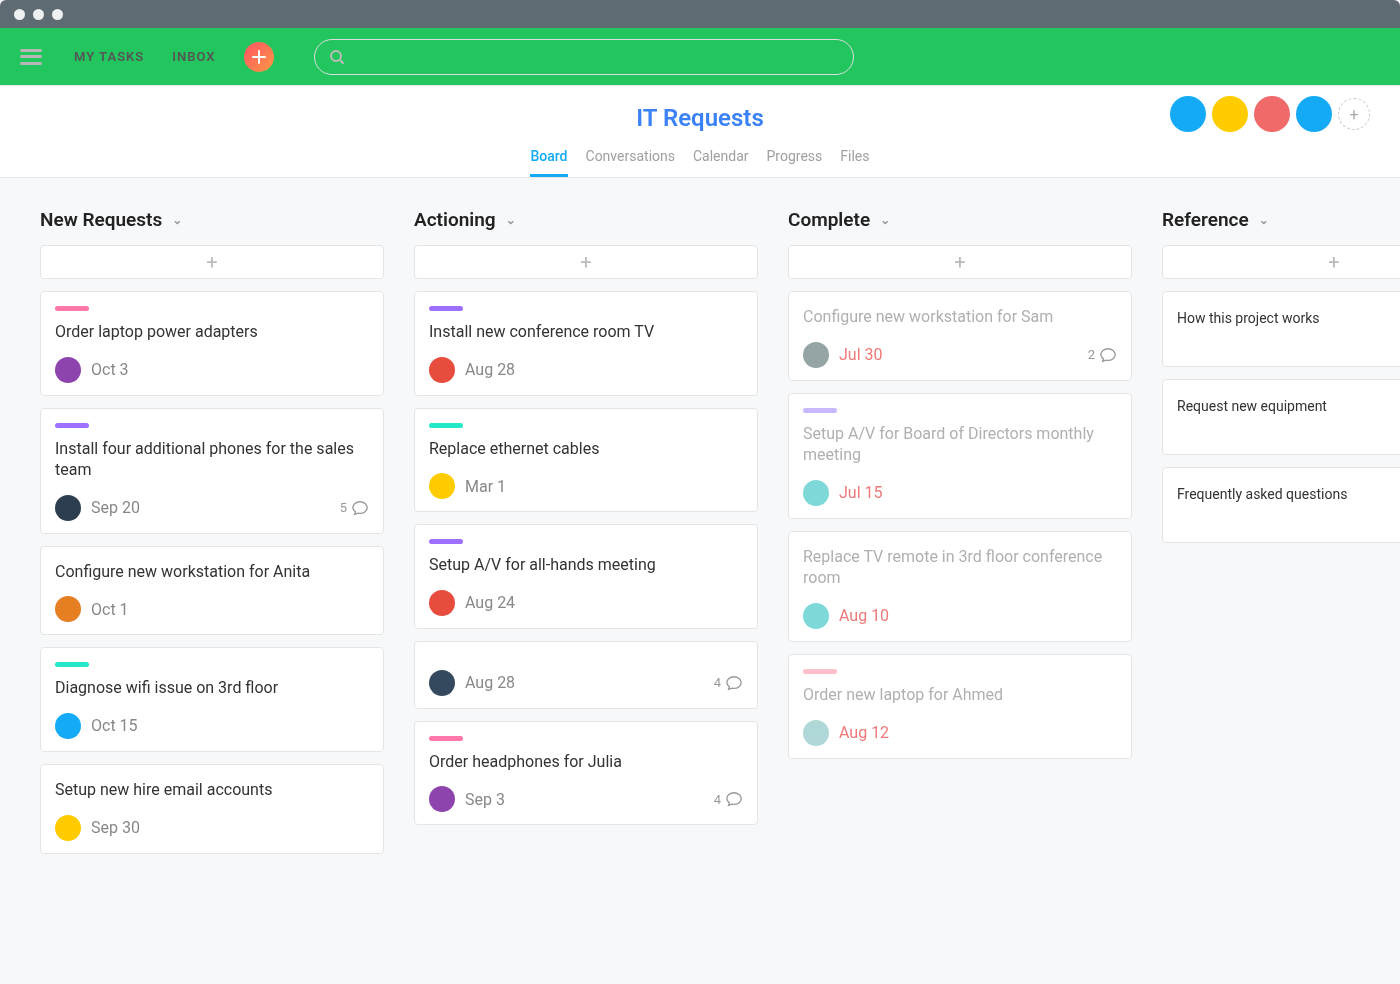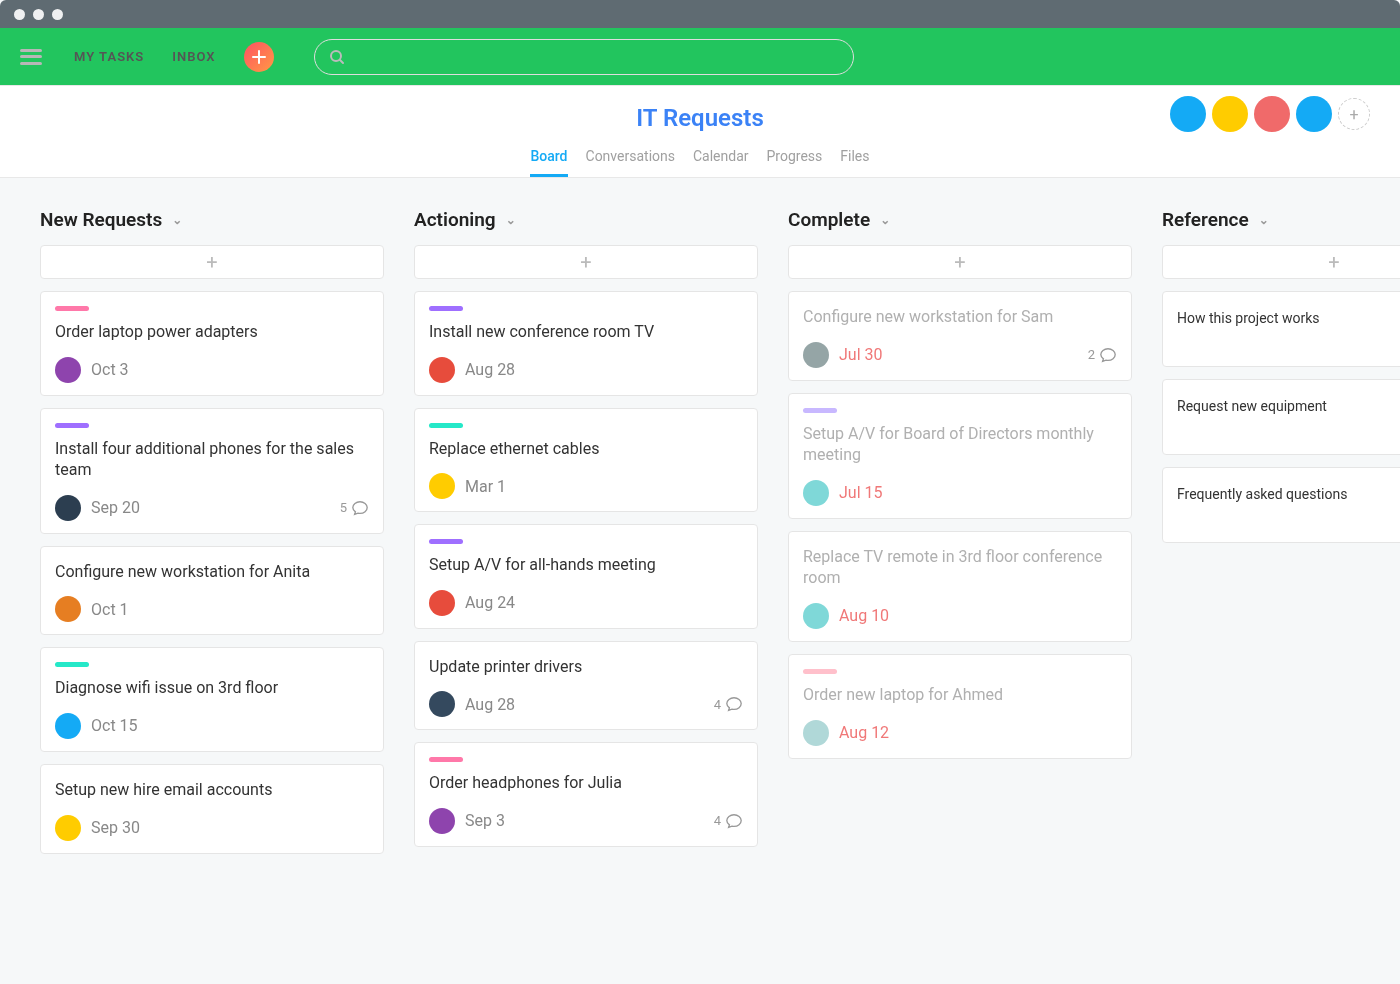--- a/index.html
+++ b/index.html
@@ -167,21 +167,20 @@
       <div class="card">
         <div class="tag" style="background:#9f6fff"></div>
         <div class="card-title">Setup A/V for all-hands meeting</div>
         <div class="card-foot">
           <span class="avatar small" style="background:#e74c3c"></span>
           <span class="date">Aug 24</span>
           <span class="spacer"></span>
         </div>
       </div>
       <div class="card">
-        <div class="card-title">Update printer drivers</div>
         <div class="card-foot">
           <span class="avatar small" style="background:#34495e"></span>
           <span class="date">Aug 28</span>
           <span class="spacer"></span>
           <span class="comments">4 <svg class="comment-icon" viewBox="0 0 20 20">
               <path d="M10 3c4.4 0 8 2.9 8 6.5S14.4 16 10 16c-.8 0-1.6-.1-2.3-.3L4 17l.9-2.7C3.1 13 2 11.4 2 9.5 2 5.9 5.6 3 10 3z" fill="none" stroke="#999" stroke-width="1.5"></path>
             </svg></span>
         </div>
       </div>
       <div class="card">

